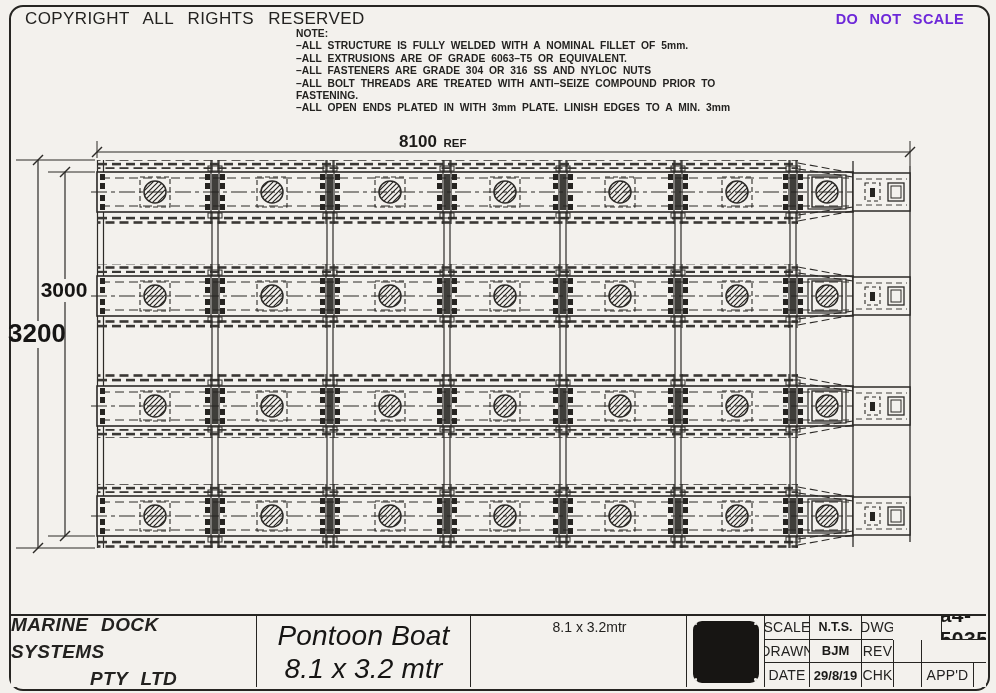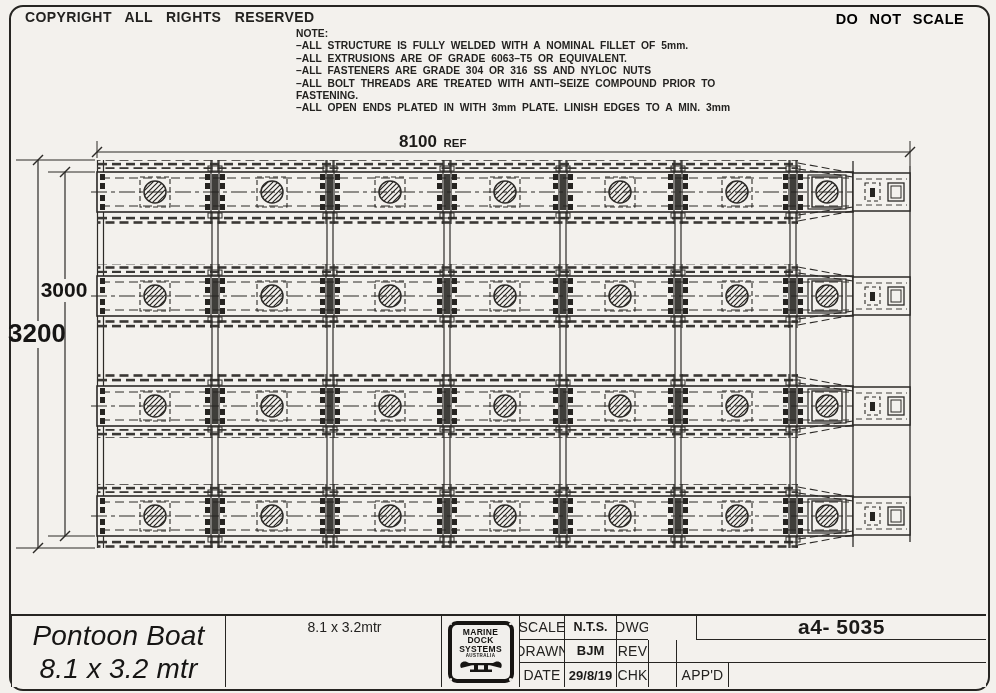--- a/index.html
+++ b/index.html
@@ -10,26 +10,26 @@
     width:996px;height:693px;position:relative;overflow:hidden;
     background:#e9e7e3;font-family:"Liberation Sans",sans-serif;color:var(--ink-dark);
     -webkit-font-smoothing:antialiased;
   }
   .page{position:absolute;inset:0;background:var(--paper);}
   .sheet-border{
     position:absolute;left:9px;top:5px;width:977px;height:682px;
     border:2.5px solid #262522;border-radius:14px;pointer-events:none;
   }
   .hdr-copyright{
-    position:absolute;left:25px;top:9px;font-size:14px;font-weight:700;
+    position:absolute;left:25px;top:9px;font-size:17px;font-weight:400;
     letter-spacing:.4px;word-spacing:9px;color:#232220;
   }
   .hdr-donotscale{
     position:absolute;right:32px;top:11px;font-size:14.5px;font-weight:600;
-    letter-spacing:.4px;word-spacing:7px;color:#000000;
+    letter-spacing:.4px;word-spacing:7px;color:#6d28d9;
   }
   .member-note{
     position:absolute;left:110px;top:41px;font-size:11px;font-weight:600;
     line-height:13px;letter-spacing:.2px;color:#232220;
   }
   .notes{
     position:absolute;left:296px;top:27px;width:480px;font-size:10.6px;font-weight:600;
     line-height:12.4px;letter-spacing:.05px;word-spacing:3px;color:#232220;
     transform:scaleX(.97);transform-origin:left top;
   }
@@ -732,45 +732,37 @@
         <line x1="48" y1="536" x2="95" y2="536" stroke="#2c2a27" stroke-width="1"></line>
         <line x1="65" y1="172" x2="65" y2="536" stroke="#2c2a27" stroke-width="1.2"></line>
         <line x1="60" y1="177" x2="70" y2="167" stroke="#2c2a27" stroke-width="1.4"></line>
         <line x1="60" y1="541" x2="70" y2="531" stroke="#2c2a27" stroke-width="1.4"></line>
         <rect x="42" y="279" width="45" height="23" fill="#f3f1ed"></rect>
         <text x="64" y="297" text-anchor="middle" font-size="21" font-weight="600" fill="#161514">3000</text>
       </g>
     </svg>
 
   <div class="title-block">
+    <div class="tb-cell first tb-company">
+      <div>MARINE DOCK SYSTEMS</div>
+      <div>PTY LTD</div>
+    </div>
     <div class="tb-cell tb-title">
       <div>Pontoon Boat</div>
       <div>8.1 x 3.2 mtr</div>
     </div>
     <div class="tb-cell tb-spec" id="spec-cell">
         <div>8.1 x 3.2mtr</div>
       </div>
     <div class="tb-cell tb-logo">
       <div class="logo-badge">
         <span class="logo-rivet" style="left:2px;top:2px"></span>
         <span class="logo-rivet" style="right:2px;top:2px"></span>
         <span class="logo-rivet" style="left:2px;bottom:2px"></span>
         <span class="logo-rivet" style="right:2px;bottom:2px"></span>
-        <div class="logo-inner">
-          <div class="logo-l1">MARINE</div>
-          <div class="logo-l1">DOCK</div>
-          <div class="logo-l1">SYSTEMS</div>
-          <div class="logo-l4">AUSTRALIA</div>
-          <svg width="46" height="14" viewBox="0 0 46 14">
-            <path d="M3,9 C0,3 7,0.5 11,4 L35,4 C39,0.5 46,3 43,9 L32,6.3 L14,6.3 Z" fill="#171513"></path>
-            <rect x="16" y="6" width="4" height="5" fill="#171513"></rect>
-            <rect x="26" y="6" width="4" height="5" fill="#171513"></rect>
-            <rect x="12" y="10.5" width="22" height="2.5" fill="#171513"></rect>
-          </svg>
-        </div>
       </div>
     </div>
     <div class="tb-cell tb-grid">
 
       <div class="gc colfirst gc-label">SCALE</div>
       <div class="gc gc-value" style="font-size:12.5px">N.T.S.</div>
       <div class="gc gc-label">DWG</div>
       <div class="gc span3 gc-value big">a4- 5035</div>
 
       <div class="gc colfirst gc-label">DRAWN</div>

